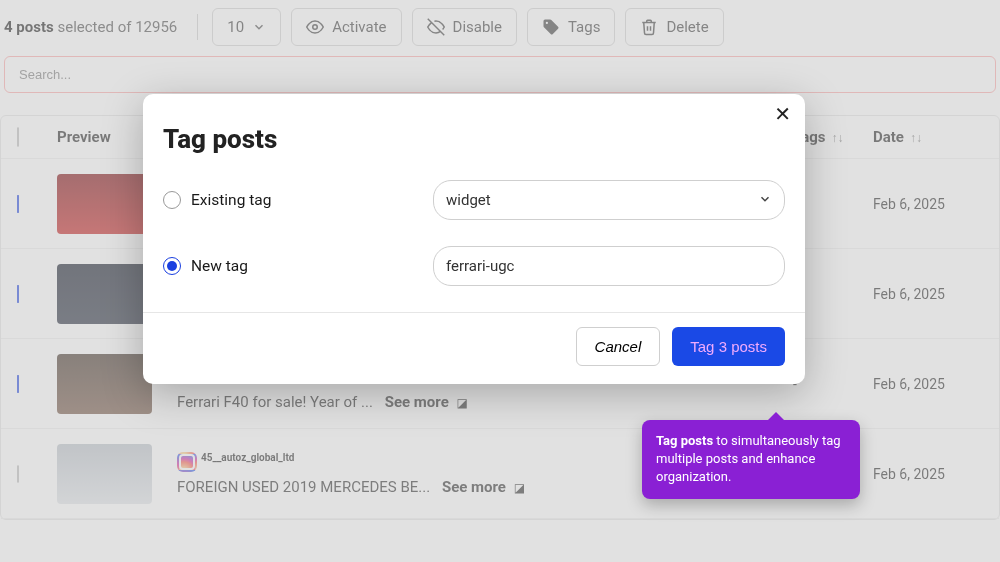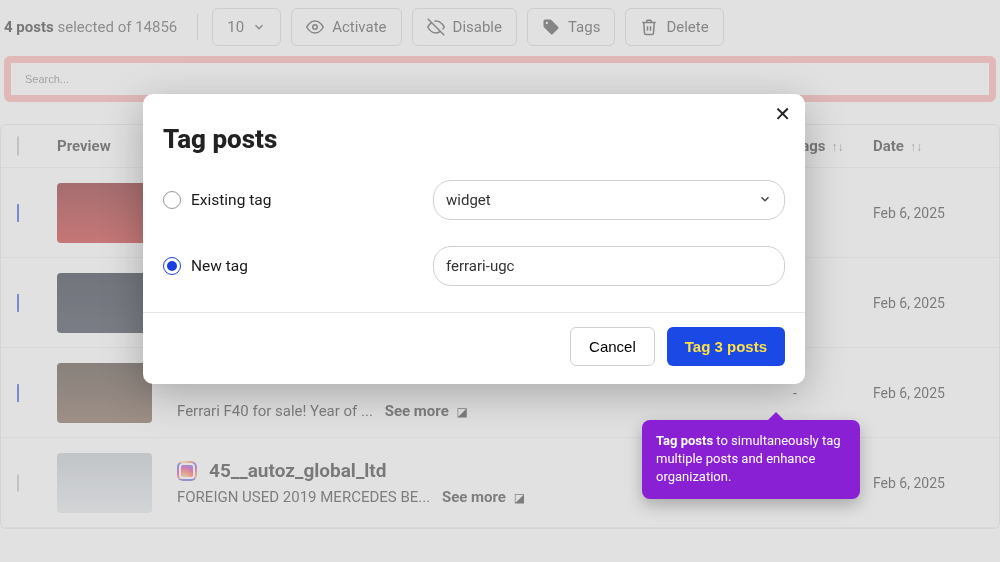--- a/index.html
+++ b/index.html
@@ -23,22 +23,22 @@
   .sel-info b { font-weight: 700; color:#111;}
   .divider { width:1px; height:26px; background:#ccc; margin:0 4px;}
   .btn {
     display:flex; align-items:center; gap:8px;
     border:1px solid #d0d0d0; background:#fff; border-radius:6px;
     padding: 8px 14px; font-size:15px; color:#333; cursor:pointer; height:38px;
   }
   .btn .icon{ display:flex; align-items:center;}
   .search-row { padding: 0 4px; }
   .search {
-    width:100%; border:7px solid #fca5a5; border-radius:6px; padding:10px 14px;
-    font-size:11px; color:#1d4ed8;
+    width:100%; border:1px solid #fca5a5; border-radius:6px; padding:10px 14px;
+    font-size:13px; color:#1d4ed8;
   }
   .table {
     margin-top:22px; border:1px solid #e3e3e3; border-radius:6px;
   }
   .thead {
     display:flex; align-items:center; padding:12px 16px; font-weight:700; font-size:15px; border-bottom:1px solid #eee;
   }
   .col-chk{width:40px;}
   .col-prev{width:120px;}
   .col-content{flex:1;}
@@ -50,21 +50,21 @@
     display:flex; align-items:center; padding:10px 16px; border-bottom:1px solid #eee; height:90px;
   }
   .chk{width:18px;height:18px;border:1.5px solid #bbb;border-radius:3px;background:#fff;}
   .chk.checked{background:#1a3fe0;border-color:#1a3fe0;position:relative;}
   .chk.checked::after{content:"";position:absolute;left:4px;top:1px;width:5px;height:9px;border:solid #fff;border-width:0 2px 2px 0;transform:rotate(45deg);}
   .thumb{width:95px;height:60px;border-radius:4px;background:#222;}
   .thumb.red{background:linear-gradient(#7a0004,#c31414);}
   .thumb.dark{background:linear-gradient(#0a1020,#1b2233);}
   .thumb.mech{background:linear-gradient(#3a2a1f,#6b4a38);}
   .thumb.silver{background:linear-gradient(#b8bfc7,#dfe3e7);}
-  .post-title{font-size:19px;display:flex;align-items:center;gap:12px;}
+  .post-title{font-size:10px;display:flex;align-items:flex-start;gap:4px;}
   .post-title .ig{width:20px;height:20px;border-radius:6px;border:2px solid transparent;background:
      radial-gradient(circle at 30% 107%, #fdf497 0%, #fd5949 45%,#d6249f 60%,#285AEB 90%);
      display:inline-flex;align-items:center;justify-content:center;}
   .post-title .ig::after{content:"";width:12px;height:12px;border:2px solid #fff;border-radius:4px;}
   .post-desc{font-size:15px;color:#222;margin-top:6px;}
   .see-more{font-weight:700;margin-left:8px;}
   .ext-icon{margin-left:4px;font-size:12px;}
   .toggle{width:44px;height:24px;border-radius:12px;background:#1e9e3e;position:relative;display:inline-block;}
   .toggle::after{content:"";width:18px;height:18px;background:#fff;border-radius:50%;position:absolute;top:3px;right:3px;}
 
@@ -84,40 +84,40 @@
   .radio{width:18px;height:18px;border-radius:50%;border:1.5px solid #999;display:inline-block;position:relative;}
   .radio.sel{border-color:#1a3fe0;}
   .radio.sel::after{content:"";position:absolute;inset:3px;border-radius:50%;background:#1a3fe0;}
   .select,.tinput{
     flex:1;border:1px solid #cfcfcf;border-radius:18px;padding:10px 12px;font-size:15px;color:#333;
     display:flex;align-items:center;justify-content:space-between;background:#fff;
   }
   .chev{font-size:12px;color:#555;}
   .modal-sep{border-top:1px solid #e6e6e6;margin-top:6px;}
   .modal-footer{display:flex;justify-content:flex-end;gap:12px;padding:14px 20px 18px 20px;}
-  .btn-outline{border:1px solid #cfcfcf;background:#fff;border-radius:6px;padding:10px 18px;font-size:15px;cursor:pointer;}
-  .btn-primary{border:none;background:#1a49e6;color:#fde047;border-radius:6px;padding:10px 18px;font-size:15px;cursor:pointer;font-weight:700;}
+  .btn-outline{border:1px solid #cfcfcf;background:#fff;border-radius:6px;padding:10px 18px;font-size:15px;cursor:pointer;font-style:italic;}
+  .btn-primary{border:none;background:#1a49e6;color:#f0abfc;border-radius:6px;padding:10px 18px;font-size:15px;cursor:pointer;font-weight:400;}
 
   .tooltip{
     position:absolute; top:420px; left:642px; width:218px;
     background:#8a20d4;color:#fff;border-radius:8px;padding:12px 14px;font-size:13px;
     box-shadow:0 6px 16px rgba(0,0,0,0.25);line-height:1.4;
   }
   .tooltip::before{
     content:"";position:absolute;top:-8px;left:126px;
     border:8px solid transparent;border-bottom-color:#8a20d4;border-top:none;
   }
   .tooltip b{font-weight:700;}
 </style>
 </head>
 <body>
 
 <div class="topbar">
   <div class="sel-info">
-    <b>4 posts</b><span> selected of 14856</span>
+    <b>4 posts</b><span> selected of 12956</span>
   </div>
   <div class="divider"></div>
   <div class="btn">
     <span>10</span>
     <span class="icon">
       <svg width="14" height="14" viewBox="0 0 24 24" fill="none" stroke="#444" stroke-width="2.5">
           <polyline points="6 9 12 15 18 9"></polyline>
         </svg>
     </span>
   </div>

